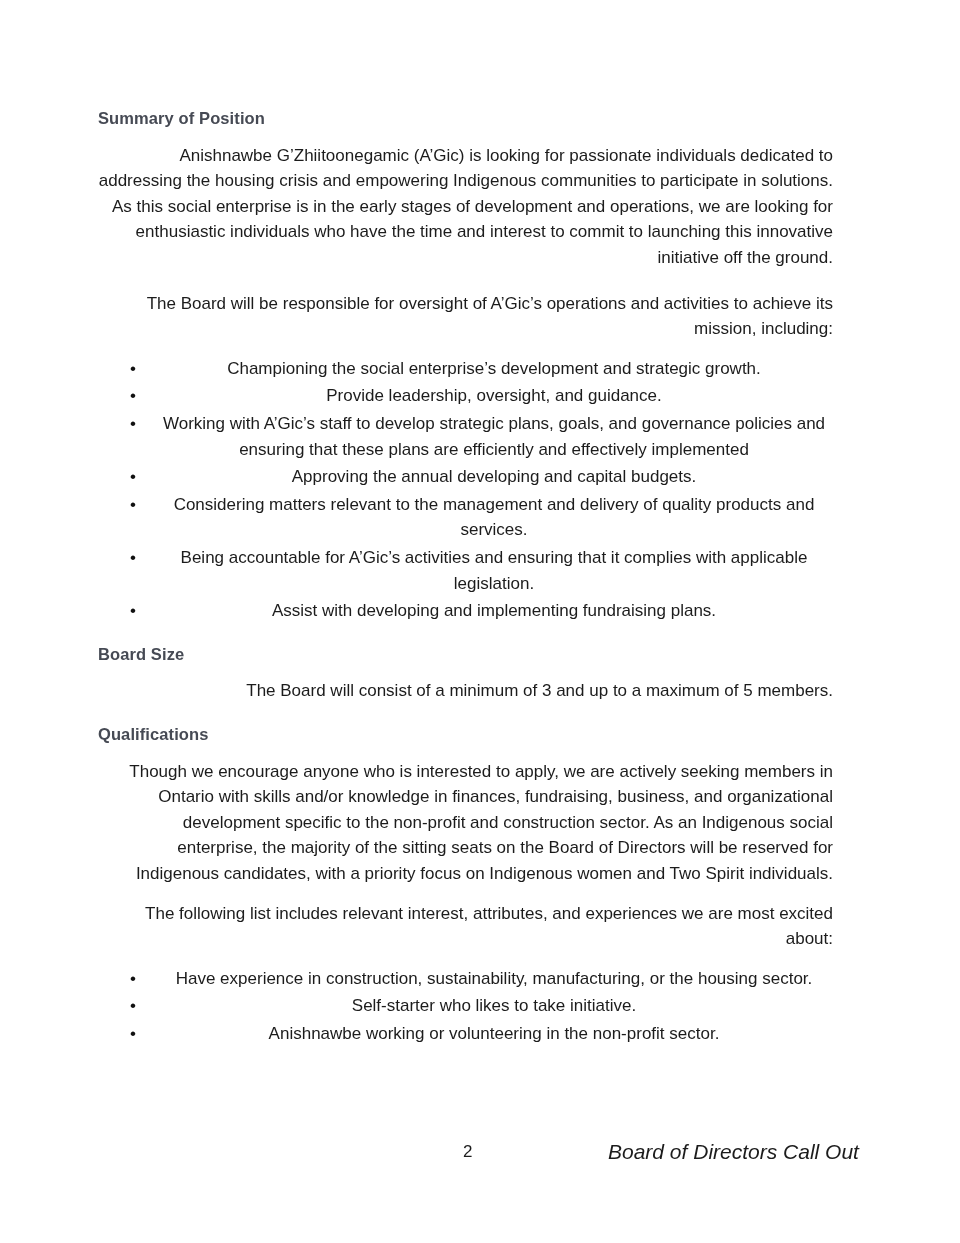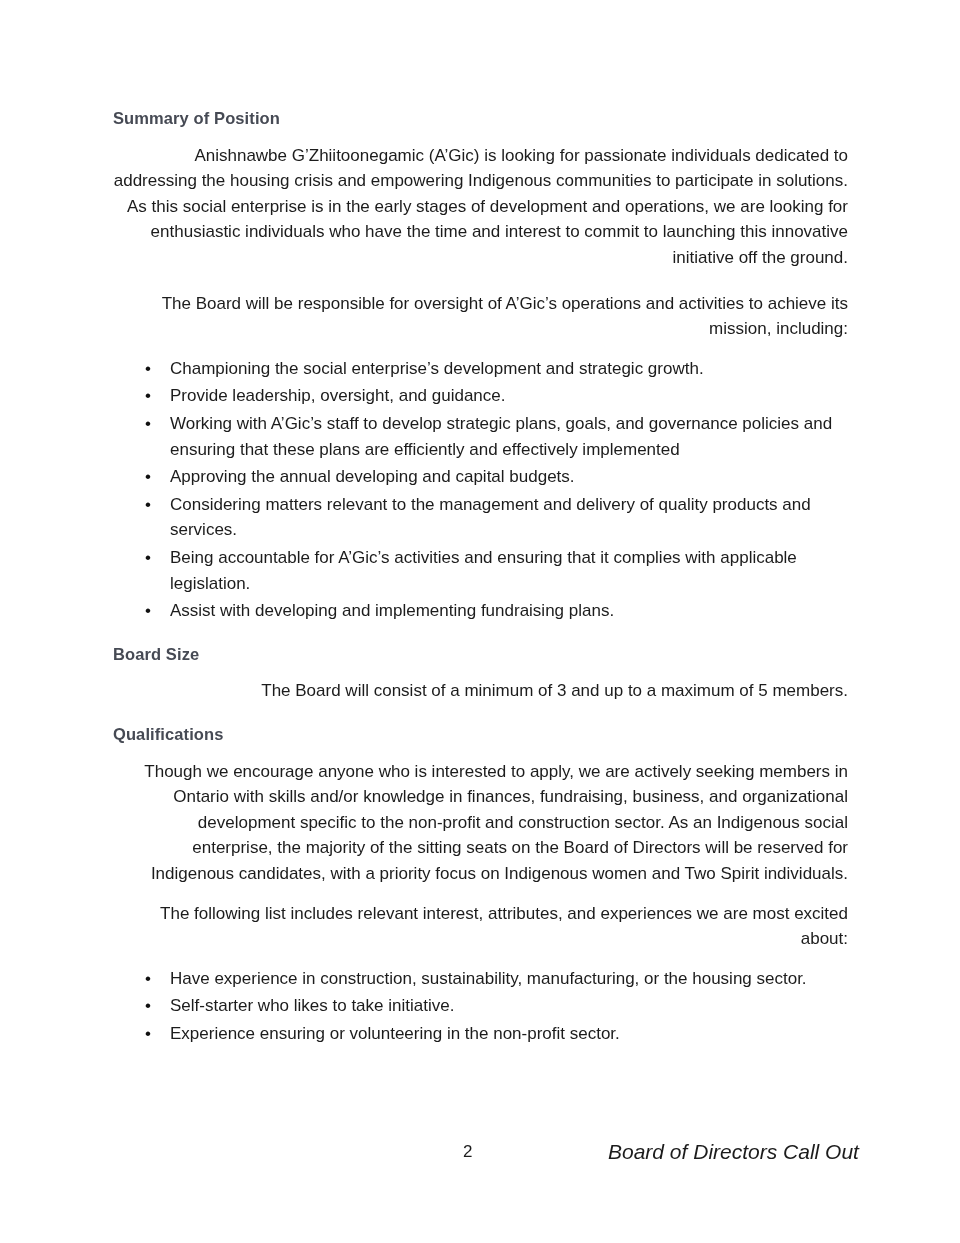--- a/index.html
+++ b/index.html
@@ -15,21 +15,21 @@
     height: 1243px;
     margin: 0 auto;
     background: #ffffff;
     box-sizing: border-box;
     font-family: "Liberation Sans", sans-serif;
     -webkit-font-smoothing: antialiased;
   }
 
   .content {
     position: absolute;
-    left: 113px;
+    left: 98px;
     top: 108px;
     width: 735px;
   }
 
   h2.section-heading {
     margin: 0 0 14px 0;
     font-family: "Liberation Sans", sans-serif;
     font-size: 16.5px;
     font-weight: bold;
     color: #464a54;
@@ -50,20 +50,21 @@
   }
 
   p.body-text:last-child {
     margin-bottom: 0;
   }
 
   ul.bullet-list {
     list-style: none;
     margin: 14px 0 0 0;
     padding: 0;
+    text-align: center;
   }
 
   ul.bullet-list li {
     position: relative;
     padding-left: 57px;
     margin-bottom: 2px;
     font-size: 17px;
     line-height: 25.6px;
     color: #1c1c1c;
   }
@@ -136,21 +137,21 @@
       <p class="body-text">The Board will consist of a minimum of 3 and up to a maximum of 5 members.</p>
     </div>
 
     <div class="section">
       <h2 class="section-heading">Qualifications</h2>
       <p class="body-text">Though we encourage anyone who is interested to apply, we are actively seeking members in Ontario with skills and/or knowledge in finances, fundraising, business, and organizational development specific to the non-profit and construction sector. As an Indigenous social enterprise, the majority of the sitting seats on the Board of Directors will be reserved for Indigenous candidates, with a priority focus on Indigenous women and Two Spirit individuals.</p>
       <p class="body-text">The following list includes relevant interest, attributes, and experiences we are most excited about:</p>
       <ul class="bullet-list">
         <li>Have experience in construction, sustainability, manufacturing, or the housing sector.</li>
         <li>Self-starter who likes to take initiative.</li>
-        <li>Experience ensuring or volunteering in the non-profit sector.</li>
+        <li>Anishnawbe working or volunteering in the non-profit sector.</li>
       </ul>
     </div>
 
   </div>
 
   <div class="footer">
     <span class="footer-page-number">2</span>
     <span class="footer-doc-title">Board of Directors Call Out</span>
   </div>
 

